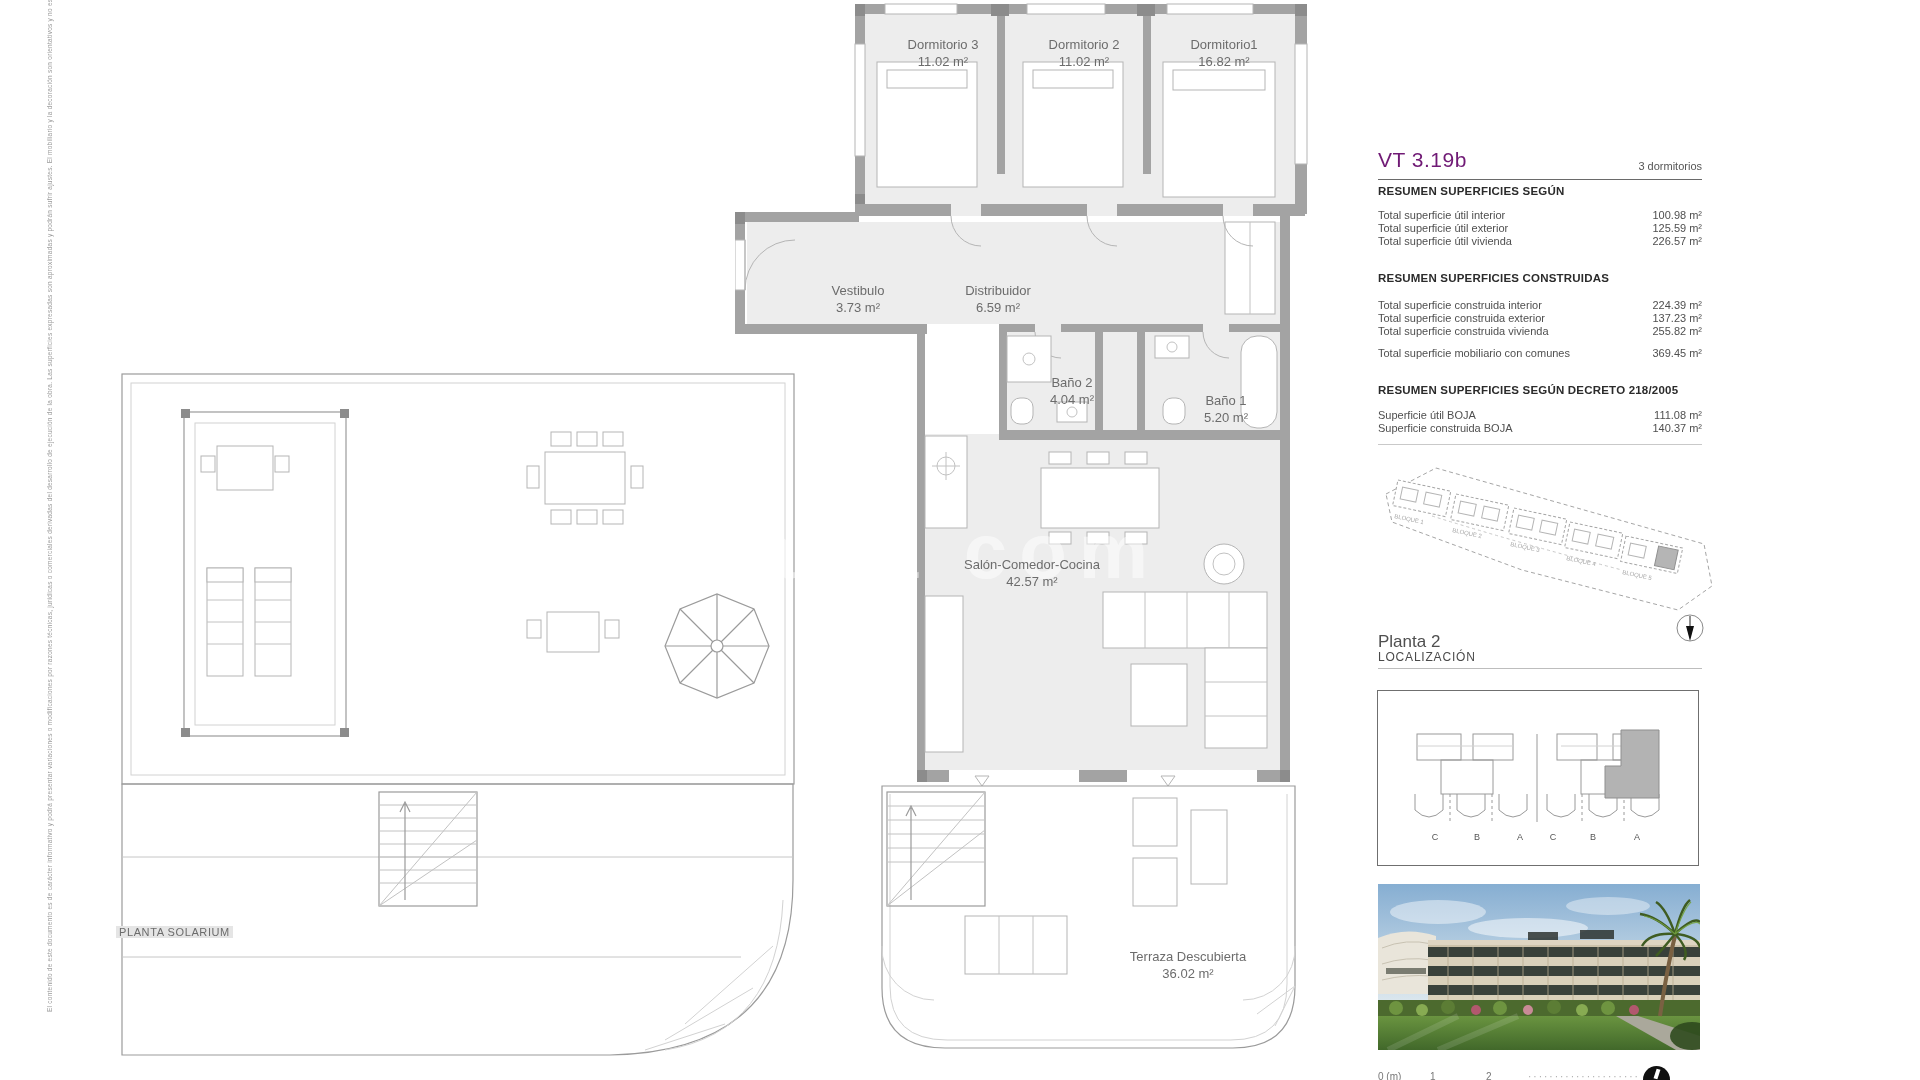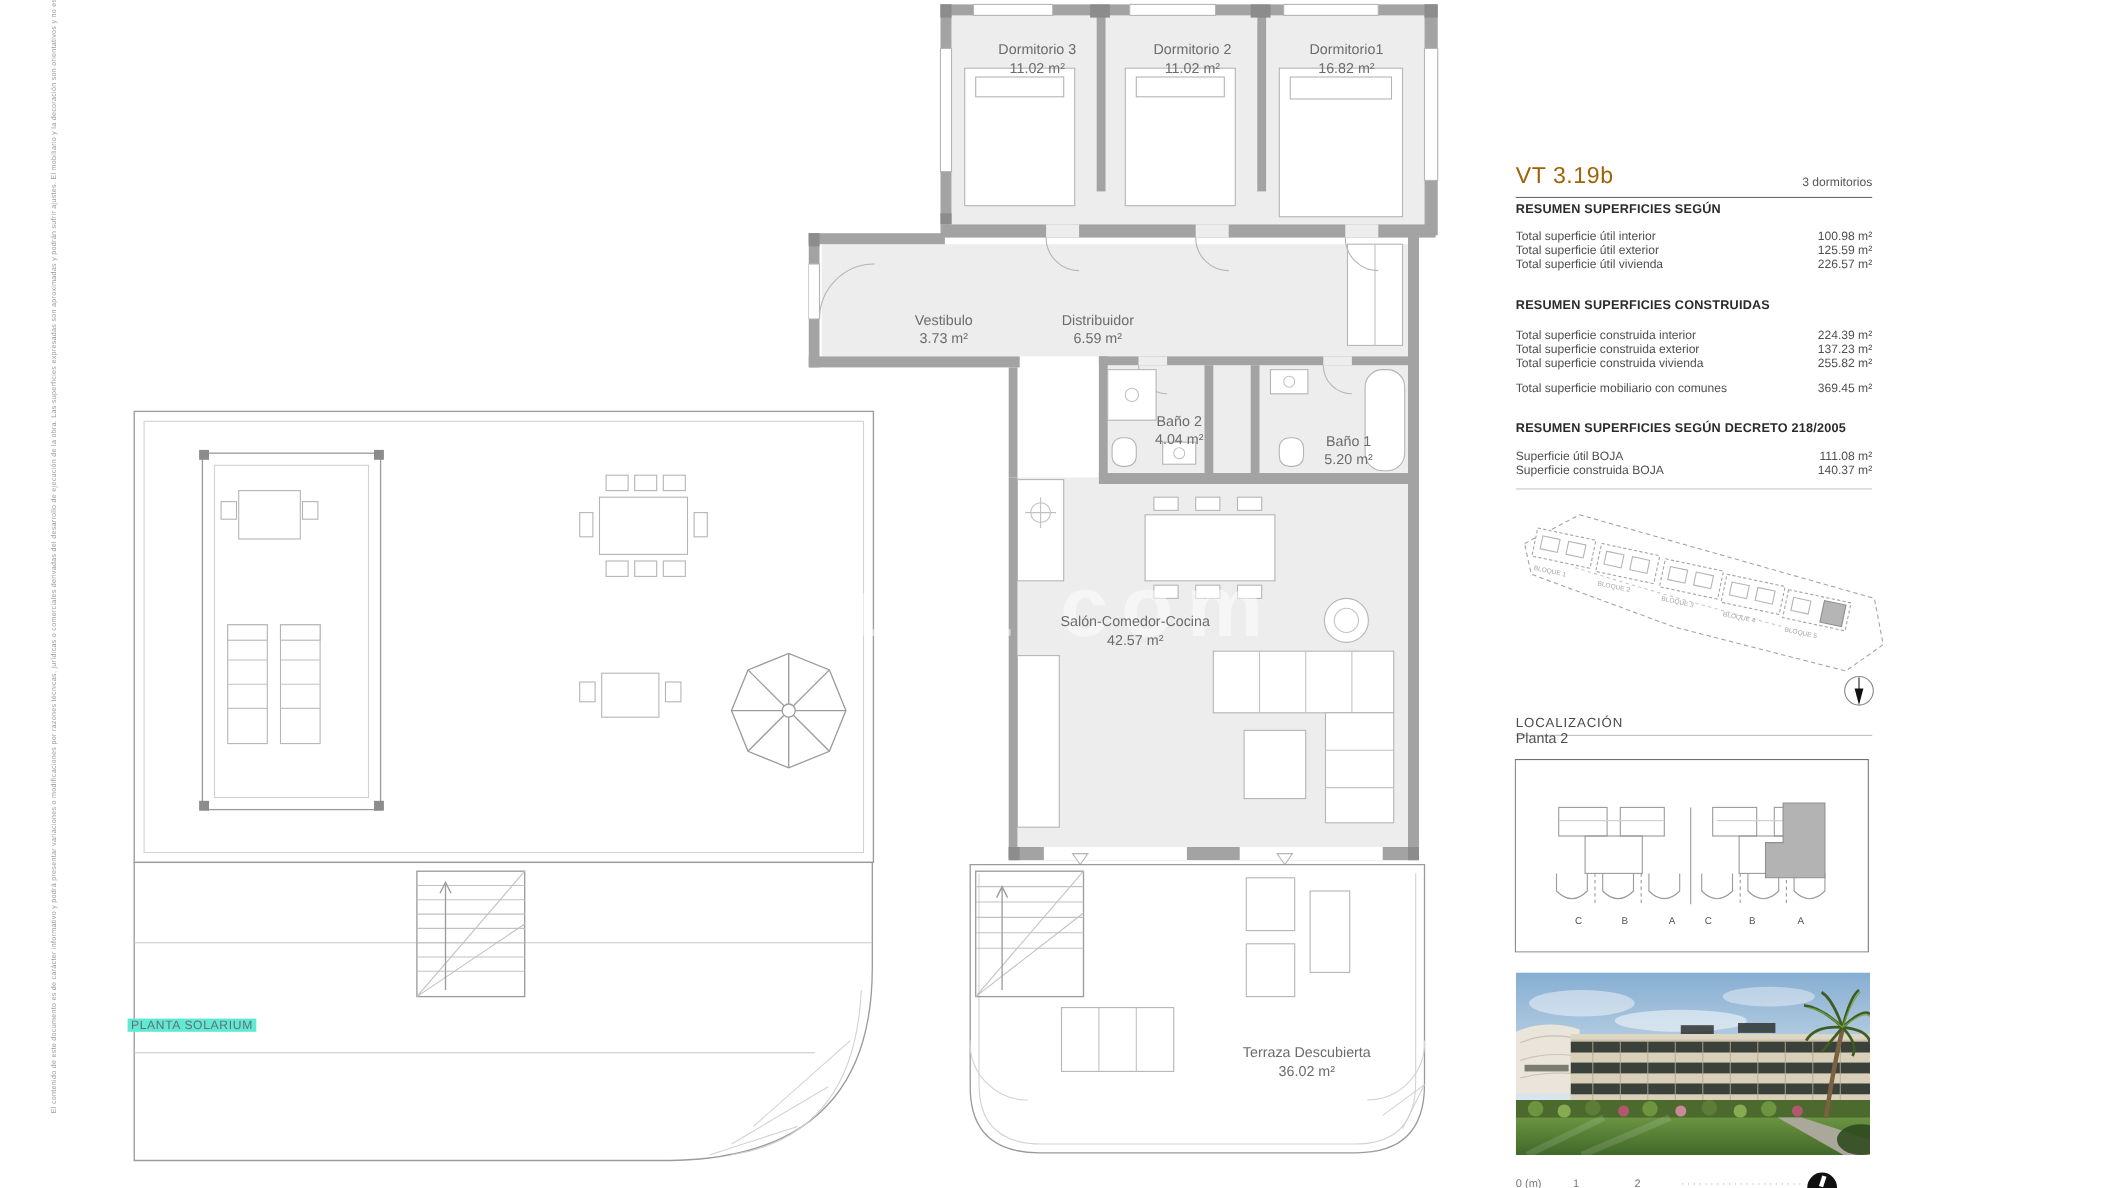--- a/index.html
+++ b/index.html
@@ -7,37 +7,37 @@
         font-family:"Liberation Sans",sans-serif;color:#4f4f4f}
   .abs{position:absolute}
 
   
   .disclaimer{position:absolute;left:46px;top:1012px;width:955px;transform:rotate(-90deg);
               transform-origin:0 0;font-size:6.5px;color:#9a9a9a;letter-spacing:.25px;white-space:nowrap}
 
   
   .room-label{position:absolute;transform:translateX(-50%);text-align:center;font-size:13px;
               color:#6c6c6c;line-height:17px;white-space:nowrap}
-  .plan-caption{position:absolute;font-size:11px;color:#6c6c6c;letter-spacing:.6px;background:#5eead4;padding:0 3px}
+  .plan-caption{position:absolute;font-size:11px;color:#6c6c6c;letter-spacing:.6px;background:#e5e5e5;padding:0 3px}
 
   .watermark{position:absolute;left:752px;top:506px;font-size:78px;font-weight:700;color:#ffffff;
              opacity:.5;letter-spacing:12px;pointer-events:none}
 
   
   .panel-titlebox{position:absolute;left:1378px;top:148px;width:324px;display:flex;
                   justify-content:space-between;align-items:flex-end;border-bottom:1px solid #6a6a6a;padding-bottom:7px}
-  .unit-code{font-size:21px;color:#a16207;letter-spacing:.5px}
+  .unit-code{font-size:21px;color:#701a75;letter-spacing:.5px}
   .unit-type{font-size:11px;color:#555}
   .sec-head{position:absolute;left:1378px;width:324px;font-size:11.5px;font-weight:bold;color:#2b2b2b;letter-spacing:.2px}
   .srow{position:absolute;left:1378px;width:324px;height:13px;display:flex;justify-content:space-between;
         font-size:11px;color:#4f4f4f}
   .rule{position:absolute;left:1378px;width:324px;border-top:1px solid #c9c9c9}
   .loc-head{position:absolute;left:1378px;top:650px;width:324px;font-size:12px;color:#4a4a4a;letter-spacing:.8px;
             border-bottom:1px solid #bdbdbd;padding-bottom:4px}
-  .loc-floor{position:absolute;left:1378px;top:663px;font-size:13px;color:#4f4f4f}
+  .loc-floor{position:absolute;left:1378px;top:632px;font-size:17px;color:#4f4f4f}
 
   
   .scalebar{position:absolute;left:1378px;top:1071px;width:324px;height:12px;font-size:10px;color:#777}
   .scalebar span{position:absolute;top:0}
   .brand-logo{position:absolute;left:1643px;top:1066px;width:27px;height:27px;border-radius:50%;
               background:#101010;overflow:hidden}
   .brand-logo:before{content:"";position:absolute;left:12px;top:3px;width:4px;height:10px;background:#fff;transform:rotate(18deg)}
 
   svg{display:block}
   .floor{fill:#ededed}

